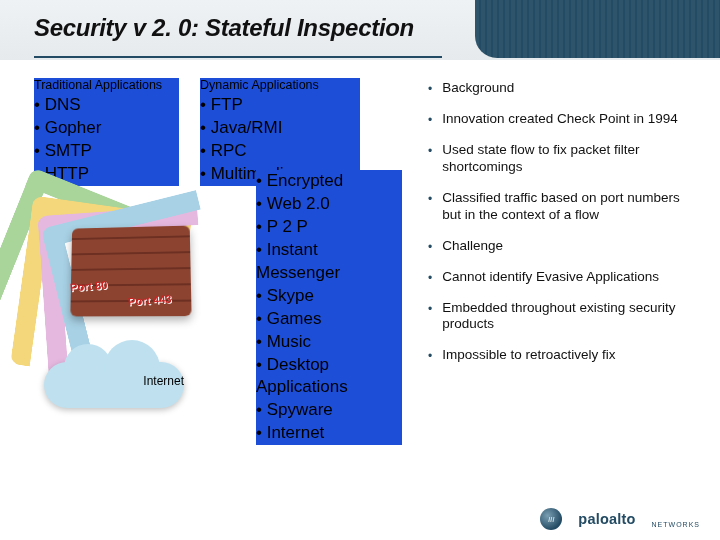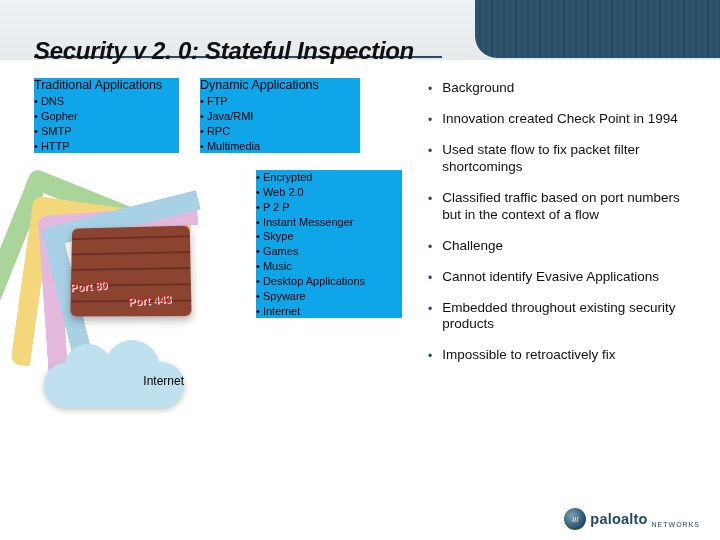--- a/index.html
+++ b/index.html
@@ -3,25 +3,25 @@
 <meta charset="utf-8">
 <style>
   * { margin: 0; padding: 0; box-sizing: border-box; }
   html, body { width: 720px; height: 540px; font-family: Arial, Helvetica, sans-serif; background: #fff; overflow: hidden; }
   .slide { position: relative; width: 720px; height: 540px; }
 
   .title-bar { position: absolute; top: 0; left: 0; right: 0; height: 60px; background: linear-gradient(#eef2f5, #e6eaed); }
   .title-accent { position: absolute; top: 0; right: 0; width: 245px; height: 58px; background: #234b63; border-bottom-left-radius: 22px; }
   .title-stripe { position: absolute; top: 0; right: 0; width: 245px; height: 58px; pointer-events: none; background: repeating-linear-gradient(90deg, rgba(255,255,255,0.05) 0 4px, rgba(255,255,255,0) 4px 6px); border-bottom-left-radius: 22px; }
   .title-underline { position: absolute; top: 56px; left: 34px; width: 408px; height: 2px; background: #234b63; }
-  .title { position: absolute; top: 14px; left: 34px; font-size: 24px; font-weight: bold; color: #111; font-style: italic; letter-spacing: -0.3px; margin-top: 23px; }
+  .title { position: absolute; top: 14px; left: 34px; font-size: 24px; font-weight: bold; color: #111; font-style: italic; letter-spacing: -0.3px; }
 
-  .panel { position: absolute; background: #0ea5e9; }
+  .panel { position: absolute; background: #1d4ed8; }
   .panel-title { font-size: 12.5px; color: #000; margin-bottom: 2px; white-space: nowrap; }
-  .panel-list { list-style: none; font-size: 11px; color: #000; line-height: 1.35; }
+  .panel-list { list-style: none; font-size: 17px; color: #000; line-height: 1.35; }
   .panel-list li::before { content: "• "; }
 
   .trad { top: 78px; left: 34px; width: 145px; }
   .dyn  { top: 78px; left: 200px; width: 160px; }
   .evas { top: 170px; left: 256px; width: 146px; }
 
   .bullets { position: absolute; top: 80px; left: 428px; width: 272px; font-size: 13.5px; color: #111; line-height: 1.25; }
   .bullets li { list-style: none; margin-bottom: 14px; display: flex; align-items: flex-start; }
   .bullets li .dot { color: #234b63; font-size: 12px; margin-right: 10px; margin-top: 2px; flex-shrink: 0; }
   .bullets li .txt { flex: 1; }
@@ -40,21 +40,21 @@
   .port { position: absolute; font-size: 11px; font-weight: bold; color: #c22; text-shadow: 1px 1px 0 #fff; }
   .p80 { top: 120px; left: 40px; transform: rotate(-4deg);}
   .p443 { top: 134px; left: 98px; transform: rotate(-4deg);}
   .cloud { position: absolute; bottom: 10px; left: 14px; width: 140px; height: 64px; }
   .cloud-shape { position: absolute; inset: 8px 0 0 0; height: 46px; background: #bfe1ef; border-radius: 40px; box-shadow: 0 2px 6px rgba(0,0,0,0.25); }
   .cloud-shape::before, .cloud-shape::after { content:""; position:absolute; background:#bfe1ef; border-radius:50%; }
   .cloud-shape::before { width:48px; height:48px; top:-18px; left:20px; }
   .cloud-shape::after  { width:56px; height:56px; top:-22px; right:24px; }
   .cloud-label { position: absolute; left: 0; right: 0; top: 20px; text-align: right; font-size: 12px; color: #000; }
 
-  .footer-logo { position: absolute; bottom: 10px; right: 20px; display: flex; align-items: center; gap: 4px; color: #234b63; font-size: 14.5px; font-weight: bold; letter-spacing: 0.2px; }
+  .footer-logo { position: absolute; bottom: 10px; right: 20px; display: flex; align-items: center; gap: 16px; color: #234b63; font-size: 14.5px; font-weight: bold; letter-spacing: 0.2px; }
   .footer-logo .mark { width: 22px; height: 22px; border-radius: 50%; background: radial-gradient(circle at 35% 35%, #7a9fb3, #234b63 70%); display:flex; align-items:center; justify-content:center; color:#d6e3ea; font-size:7px; font-weight:bold; line-height:1; }
   .footer-logo small { font-size: 7px; font-weight: normal; letter-spacing: 1px; align-self: flex-end; margin-bottom: 2px; }
 </style>
 </head>
 <body>
 
 <div class="slide">
 
   <div class="title-bar">
     <div class="title-accent"></div>

